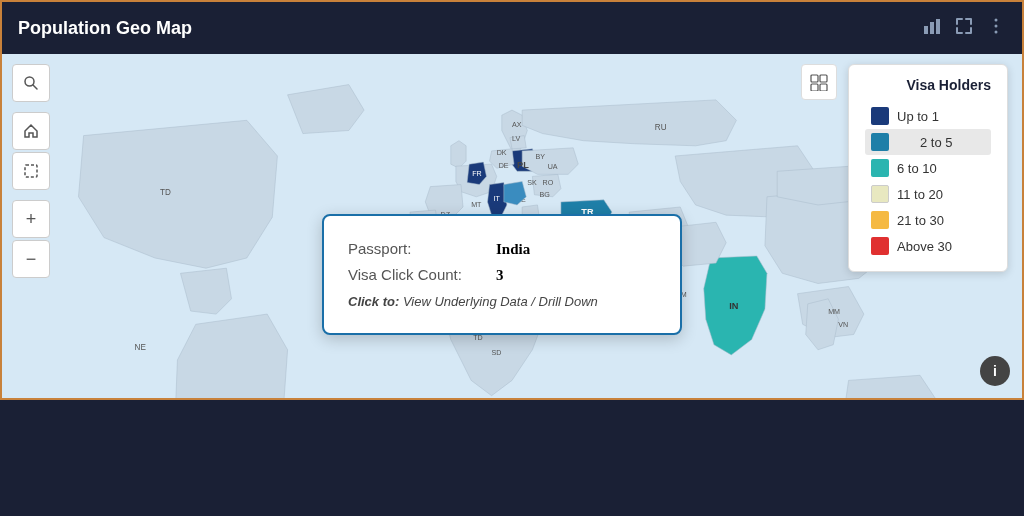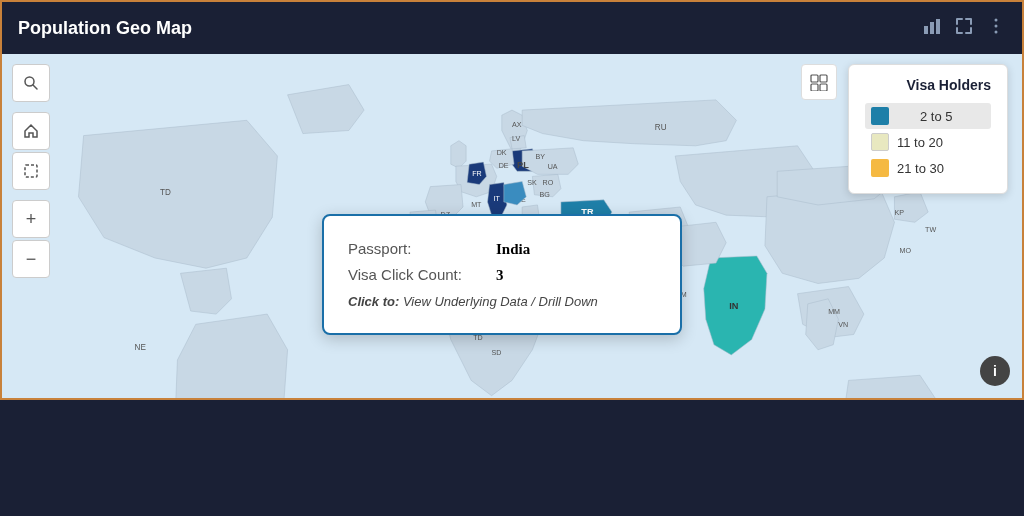--- a/index.html
+++ b/index.html
@@ -408,31 +408,43 @@
       <svg width="18" height="18" viewBox="0 0 18 18" fill="none">
         <rect x="1" y="2" width="7" height="7" rx="1" stroke="#555" stroke-width="1.2"></rect>
         <rect x="10" y="2" width="7" height="7" rx="1" stroke="#555" stroke-width="1.2"></rect>
         <rect x="1" y="11" width="7" height="7" rx="1" stroke="#555" stroke-width="1.2"></rect>
         <rect x="10" y="11" width="7" height="7" rx="1" stroke="#555" stroke-width="1.2"></rect>
       </svg>
     </div>
 
     <div class="legend">
       <div class="legend-title">Visa Holders</div>
+      <div class="legend-item">
+        <div class="legend-color" style="background:#1a3a7a;"></div>
+        <span>Up to 1</span>
+      </div>
       <div class="legend-item highlighted">
         <div class="legend-color" style="background:#1e7fa8;"></div>
         <span>2 to 5</span>
       </div>
       <div class="legend-item">
+        <div class="legend-color" style="background:#2ab5b0;"></div>
+        <span>6 to 10</span>
+      </div>
+      <div class="legend-item">
         <div class="legend-color" style="background:#e8e8c0; border:1px solid #ccc;"></div>
         <span>11 to 20</span>
       </div>
       <div class="legend-item">
         <div class="legend-color" style="background:#f5b942;"></div>
         <span>21 to 30</span>
+      </div>
+      <div class="legend-item">
+        <div class="legend-color" style="background:#e03030;"></div>
+        <span>Above 30</span>
       </div>
     </div>
 
     <div class="tooltip">
       <div class="tooltip-row">
         <span class="tooltip-label">Passport:</span>
         <span class="tooltip-value">India</span>
       </div>
       <div class="tooltip-row">
         <span class="tooltip-label">Visa Click Count:</span>

